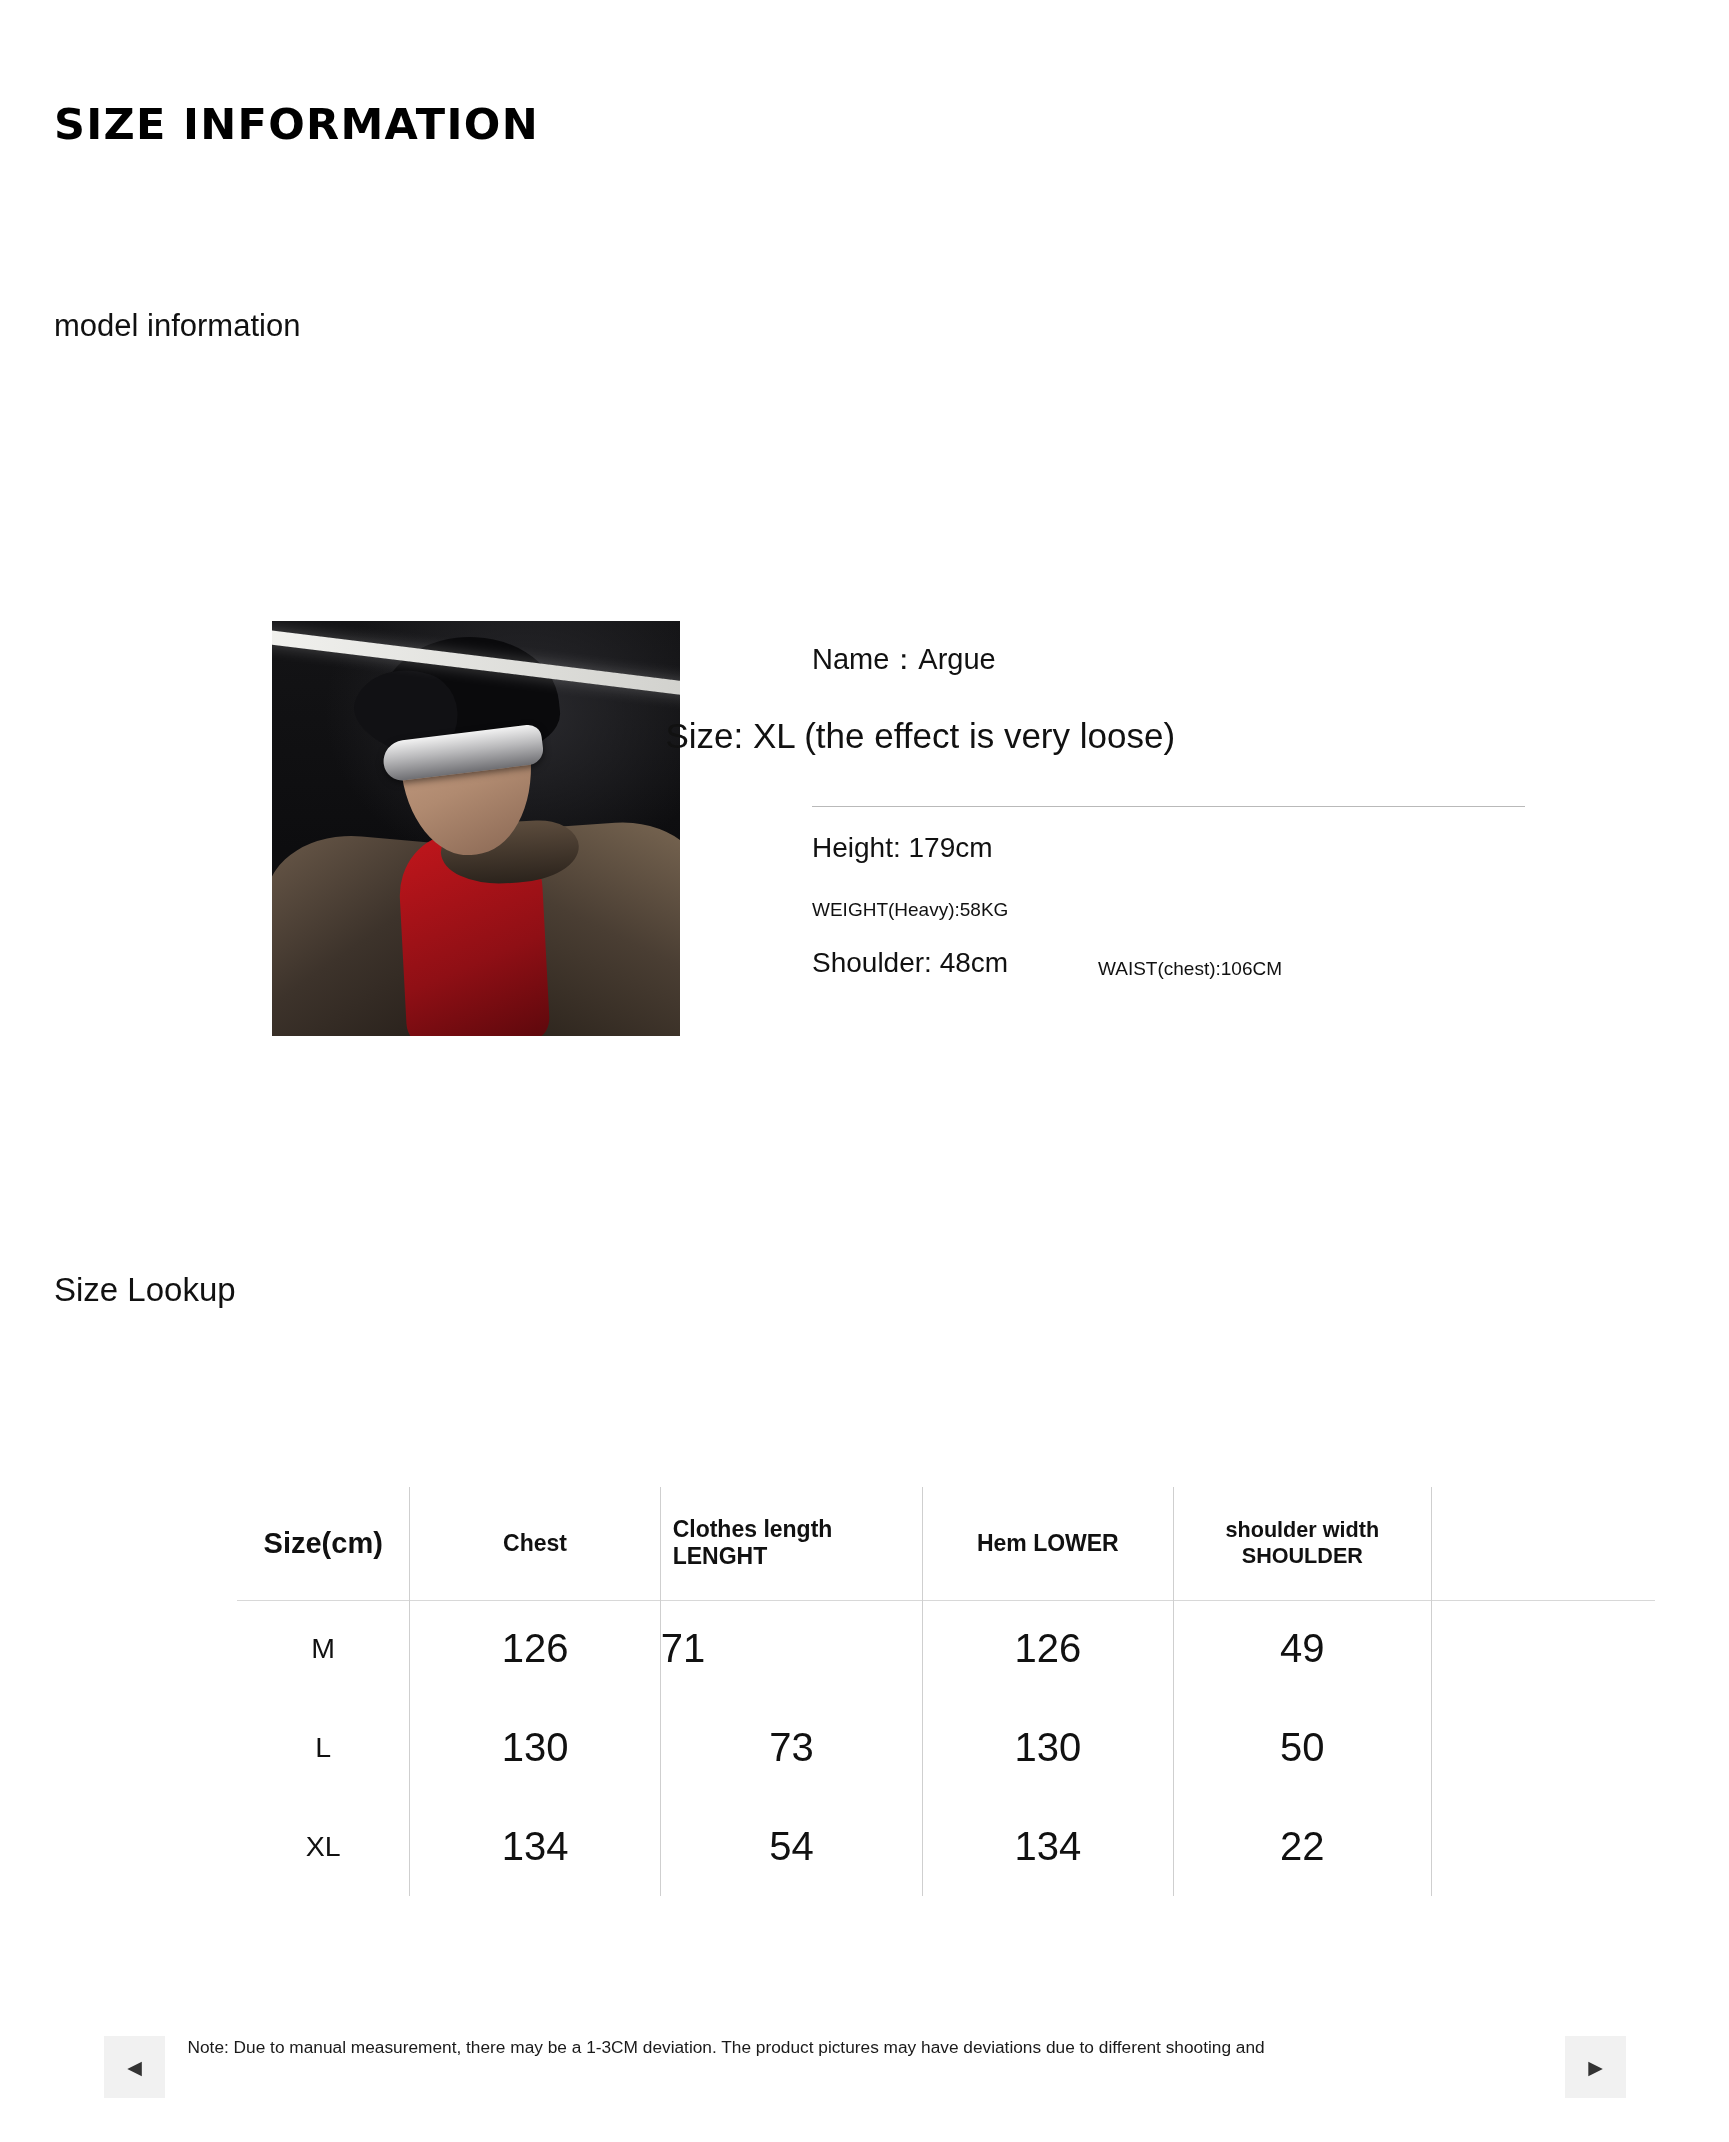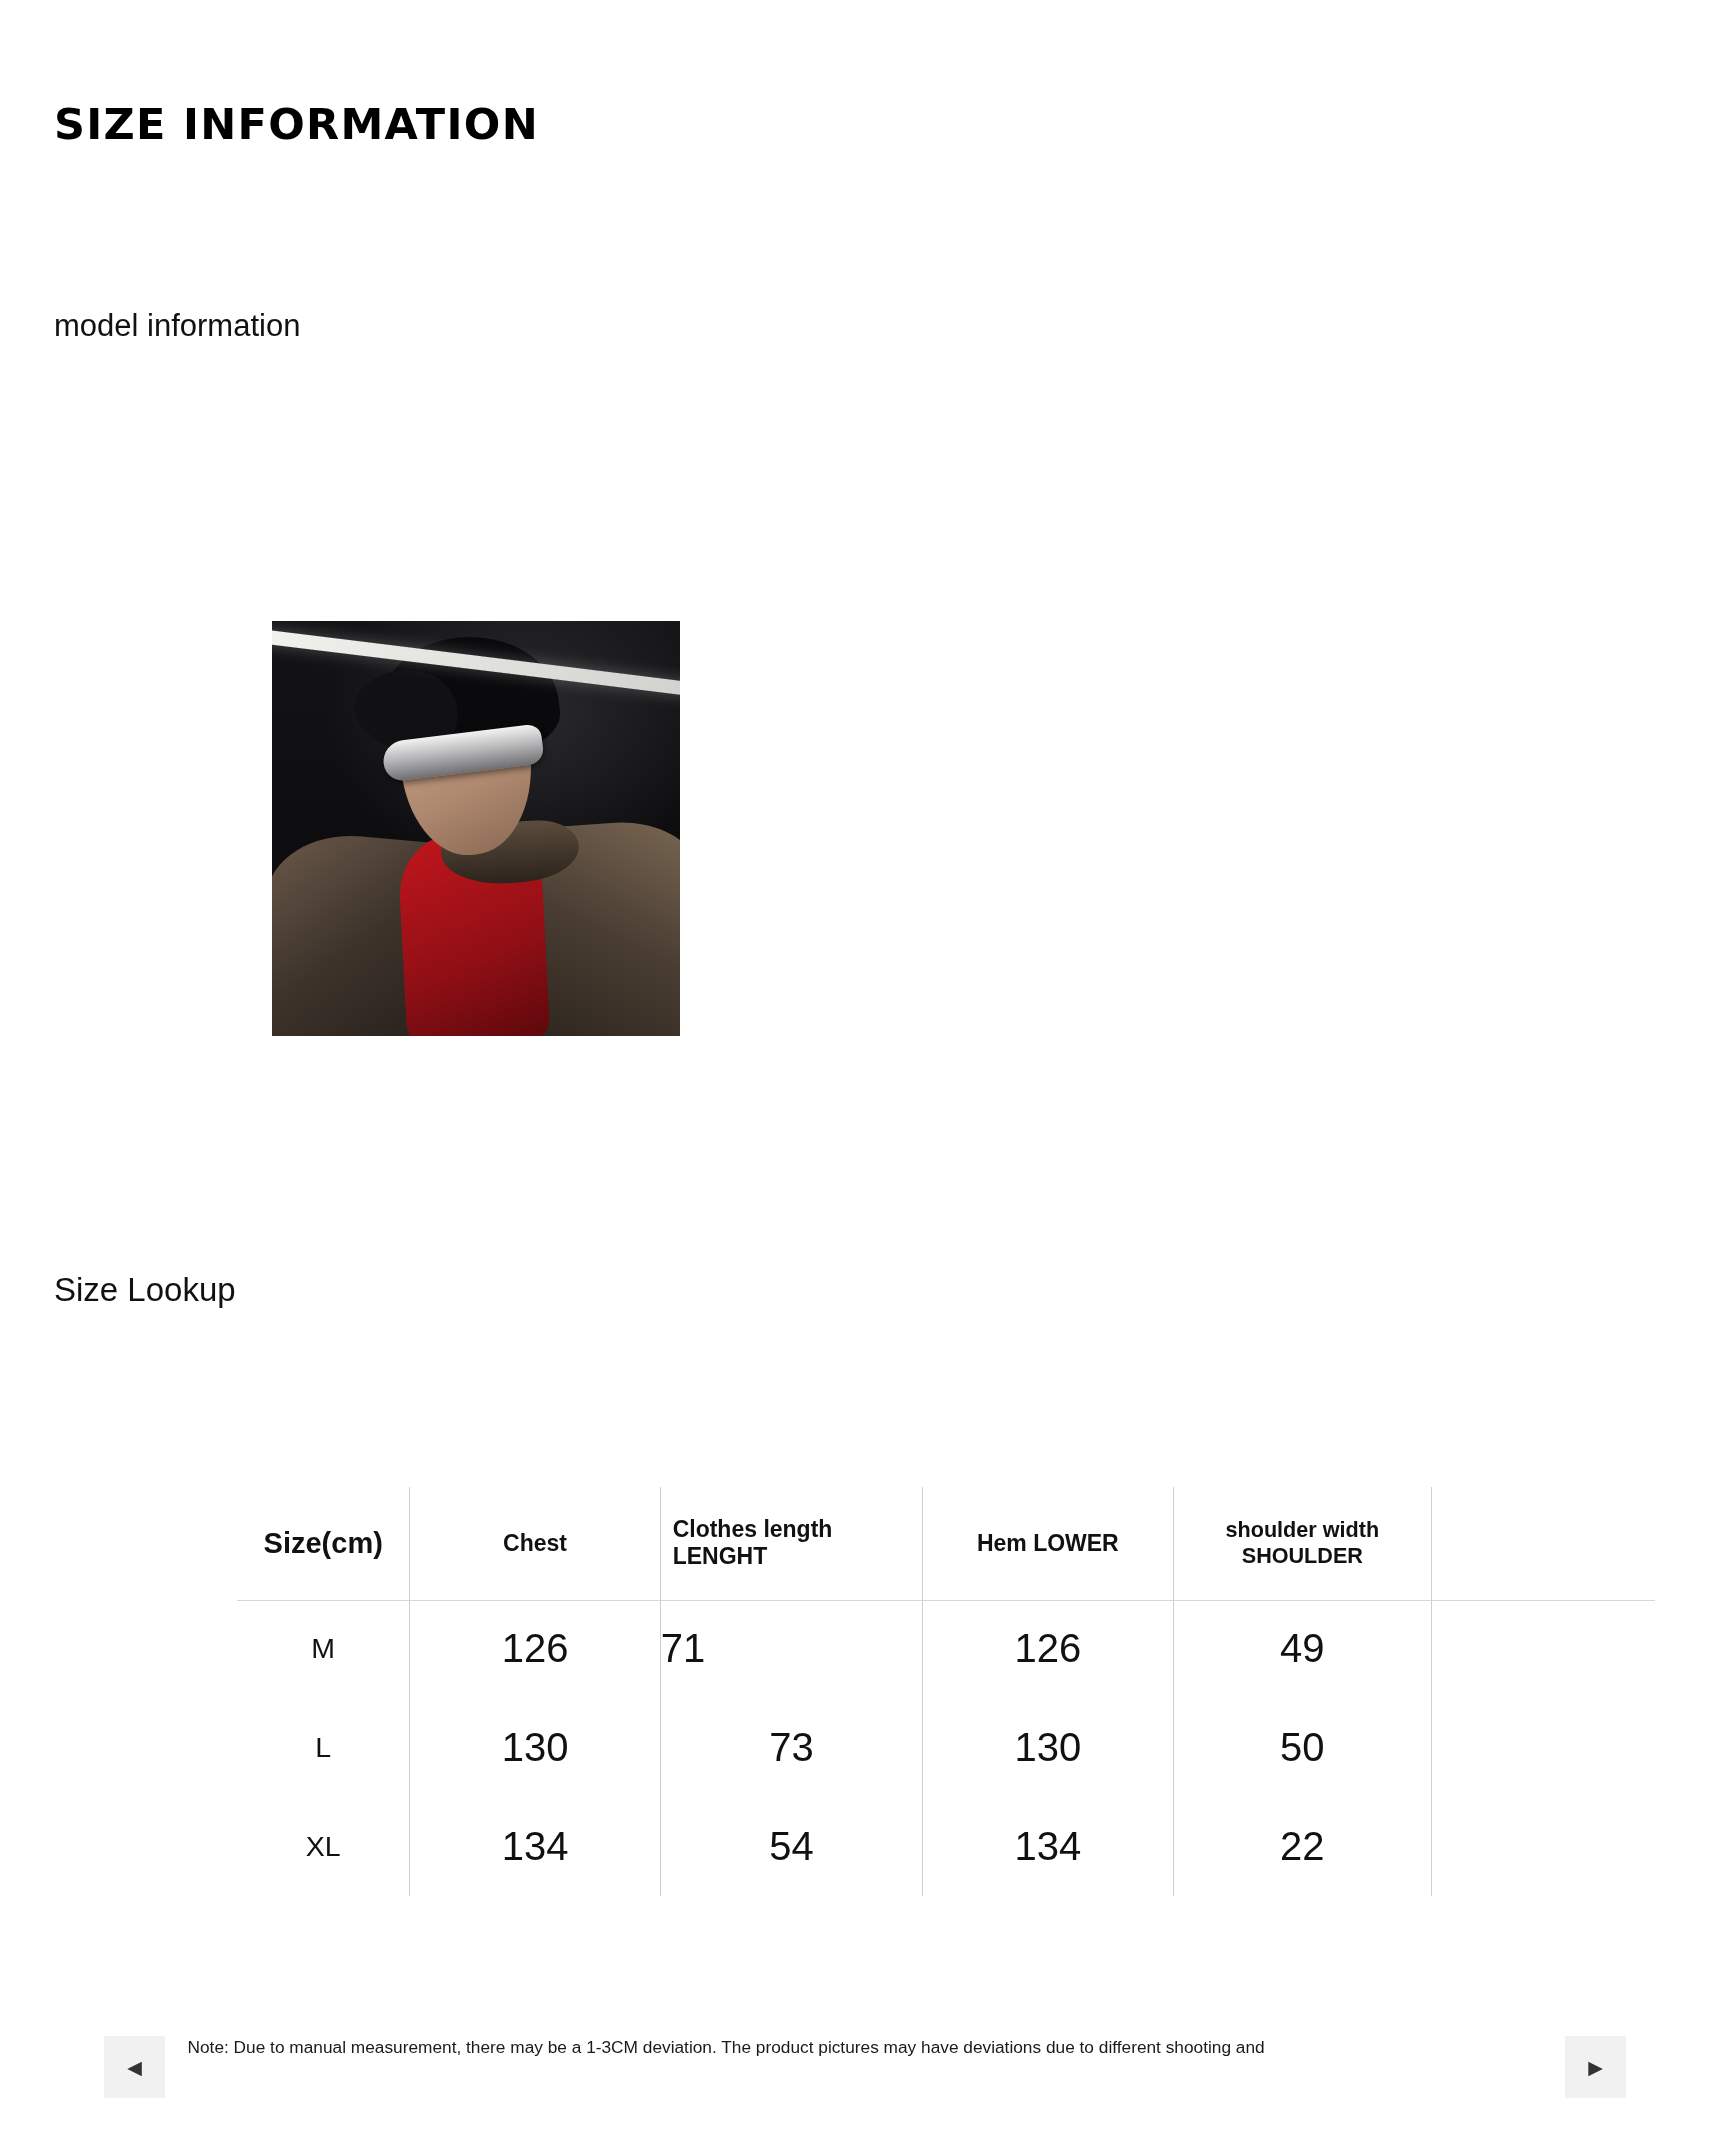--- a/index.html
+++ b/index.html
@@ -334,20 +334,31 @@
       <div class="photo-red"></div>
       <div class="photo-collar"></div>
       <div class="photo-face"></div>
       <div class="photo-hair"></div>
       <div class="photo-hair2"></div>
       <div class="photo-glasses"></div>
       <div class="photo-bar"></div>
     </div>
   </div>
 
+  <div class="model-text">
+    <div class="m-name">
+      <span>Name：</span><span>Argue</span>
+    </div>
+    <div class="m-size">Size: XL (the effect is very loose)</div>
+    <div class="m-divider"></div>
+    <div class="m-height">Height: 179cm</div>
+    <div class="m-weight">WEIGHT(Heavy):58KG</div>
+    <div class="m-shoulder">Shoulder: 48cm</div>
+    <div class="m-waist">WAIST(chest):106CM</div>
+  </div>
 
   <div class="size-lookup-heading">Size Lookup</div>
 
   <div class="head-underline"></div>
 
   <table class="size-table">
     <thead>
       <tr>
         <th class="col-size">Size(cm)</th>
         <th class="col-chest">Chest</th>

